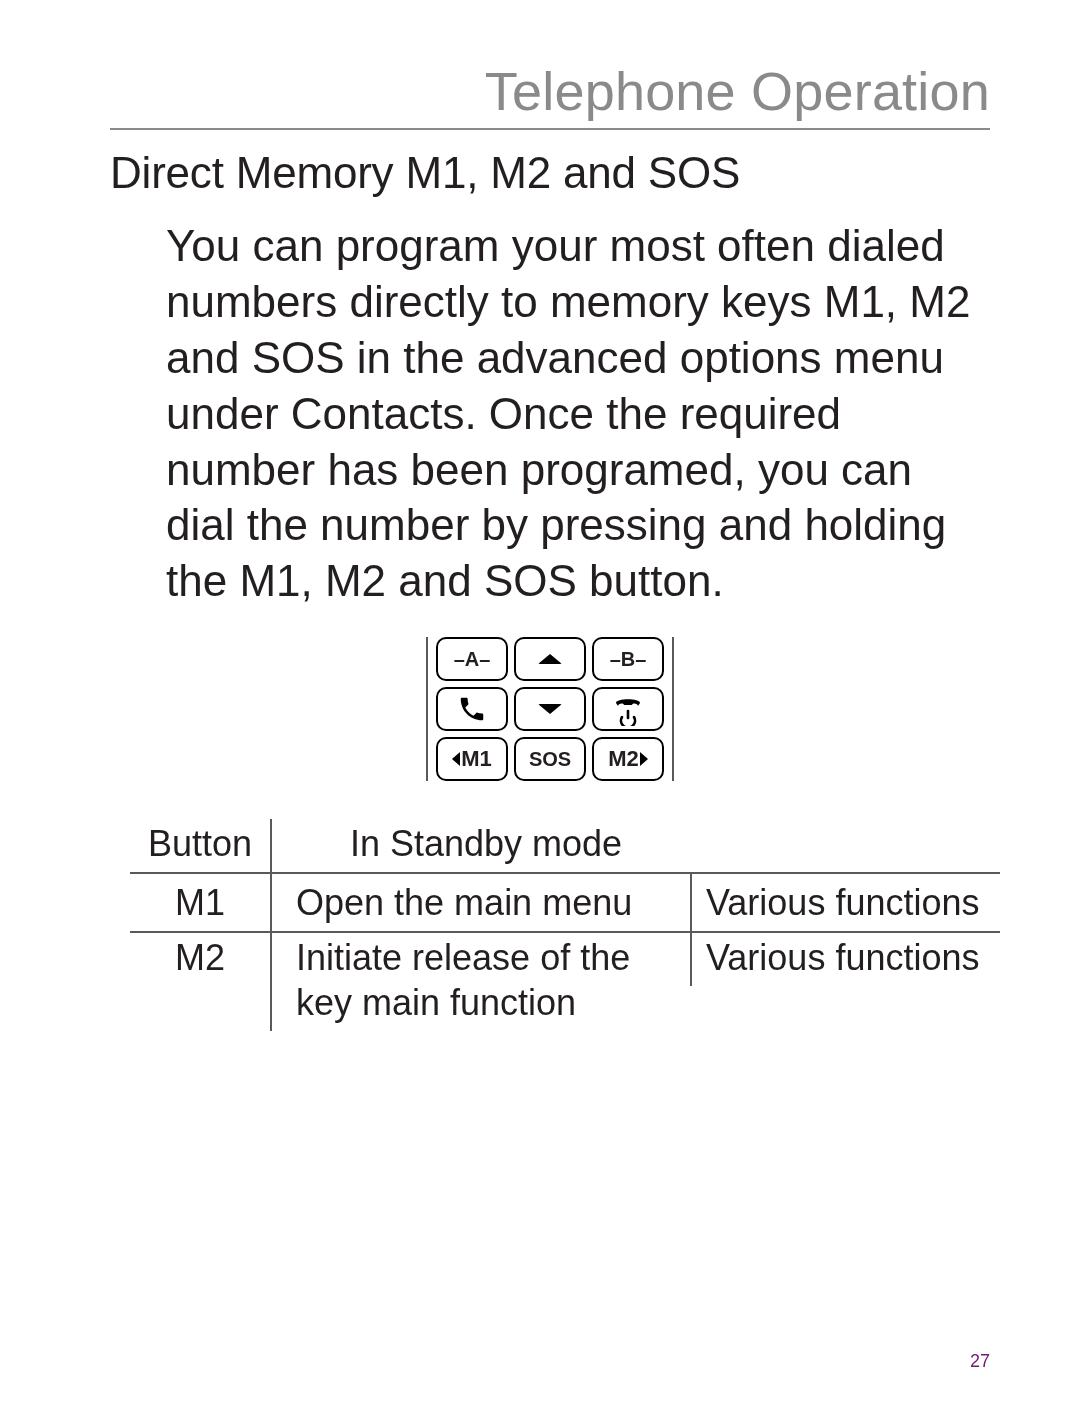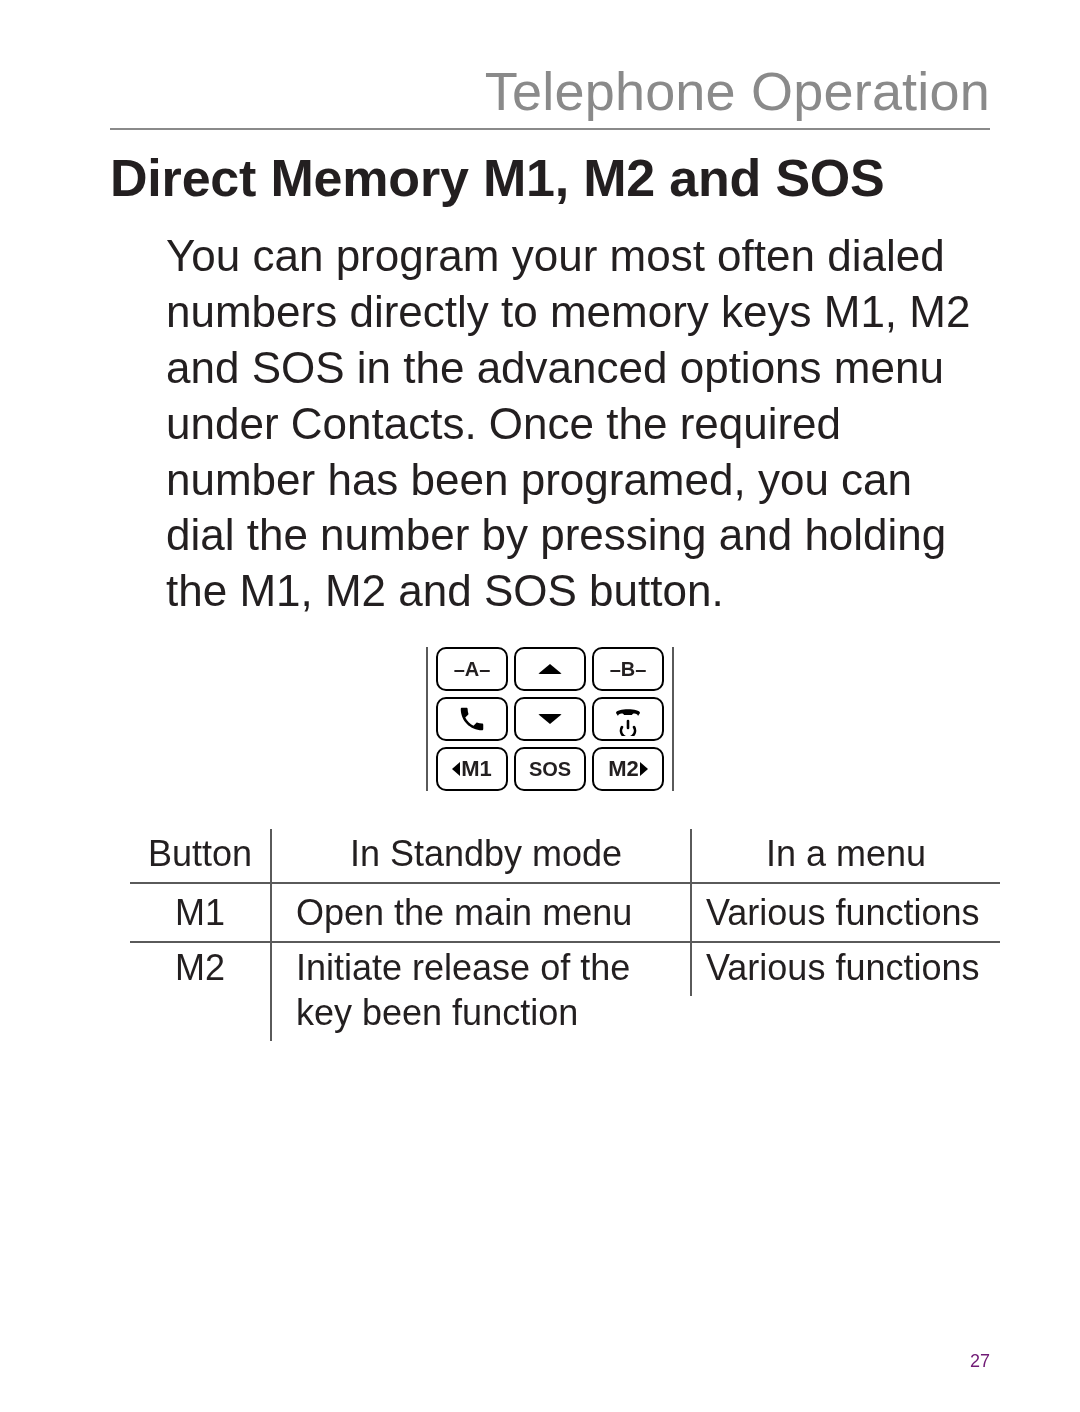--- a/index.html
+++ b/index.html
@@ -27,22 +27,22 @@
     margin: 0 0 6px 0;
     letter-spacing: 0.2px;
     font-stretch: condensed;
   }
   .rule {
     border: none;
     border-top: 2px solid #8a8a8a;
     margin: 0 0 18px 0;
   }
   .section-heading {
-    font-size: 52px;
-    font-weight: 700;
+    font-size: 44px;
+    font-weight: 400;
     margin: 4px 0 20px 0;
     letter-spacing: -0.2px;
     font-stretch: condensed;
   }
   .body-text {
     font-size: 44px;
     line-height: 1.27;
     margin: 0 0 28px 56px;
     font-stretch: condensed;
     max-width: 820px;
@@ -216,28 +216,27 @@
         <span>M2</span>
           <span class="tri-right"></span>
       </div>
     </div>
   </div>
 
   <div class="func-table">
     <div class="ft-row ft-header">
       <div class="ft-cell ft-col-a">Button</div>
       <div class="ft-cell ft-col-b">In Standby mode</div>
-      <div class="ft-cell ft-col-c">In a menu</div>
     </div>
     <div class="ft-row ft-body ft-row1">
       <div class="ft-cell ft-col-a">M1</div>
       <div class="ft-cell ft-col-b">Open the main menu</div>
       <div class="ft-cell ft-col-c">Various functions</div>
     </div>
     <div class="ft-row ft-body ft-row2">
       <div class="ft-cell ft-col-a">M2</div>
-      <div class="ft-cell ft-col-b">Initiate release of the key been function</div>
+      <div class="ft-cell ft-col-b">Initiate release of the key main function</div>
       <div class="ft-cell ft-col-c">Various functions</div>
     </div>
   </div>
 
   <div class="page-number">27</div>
 </div>
 
 </body></html>

